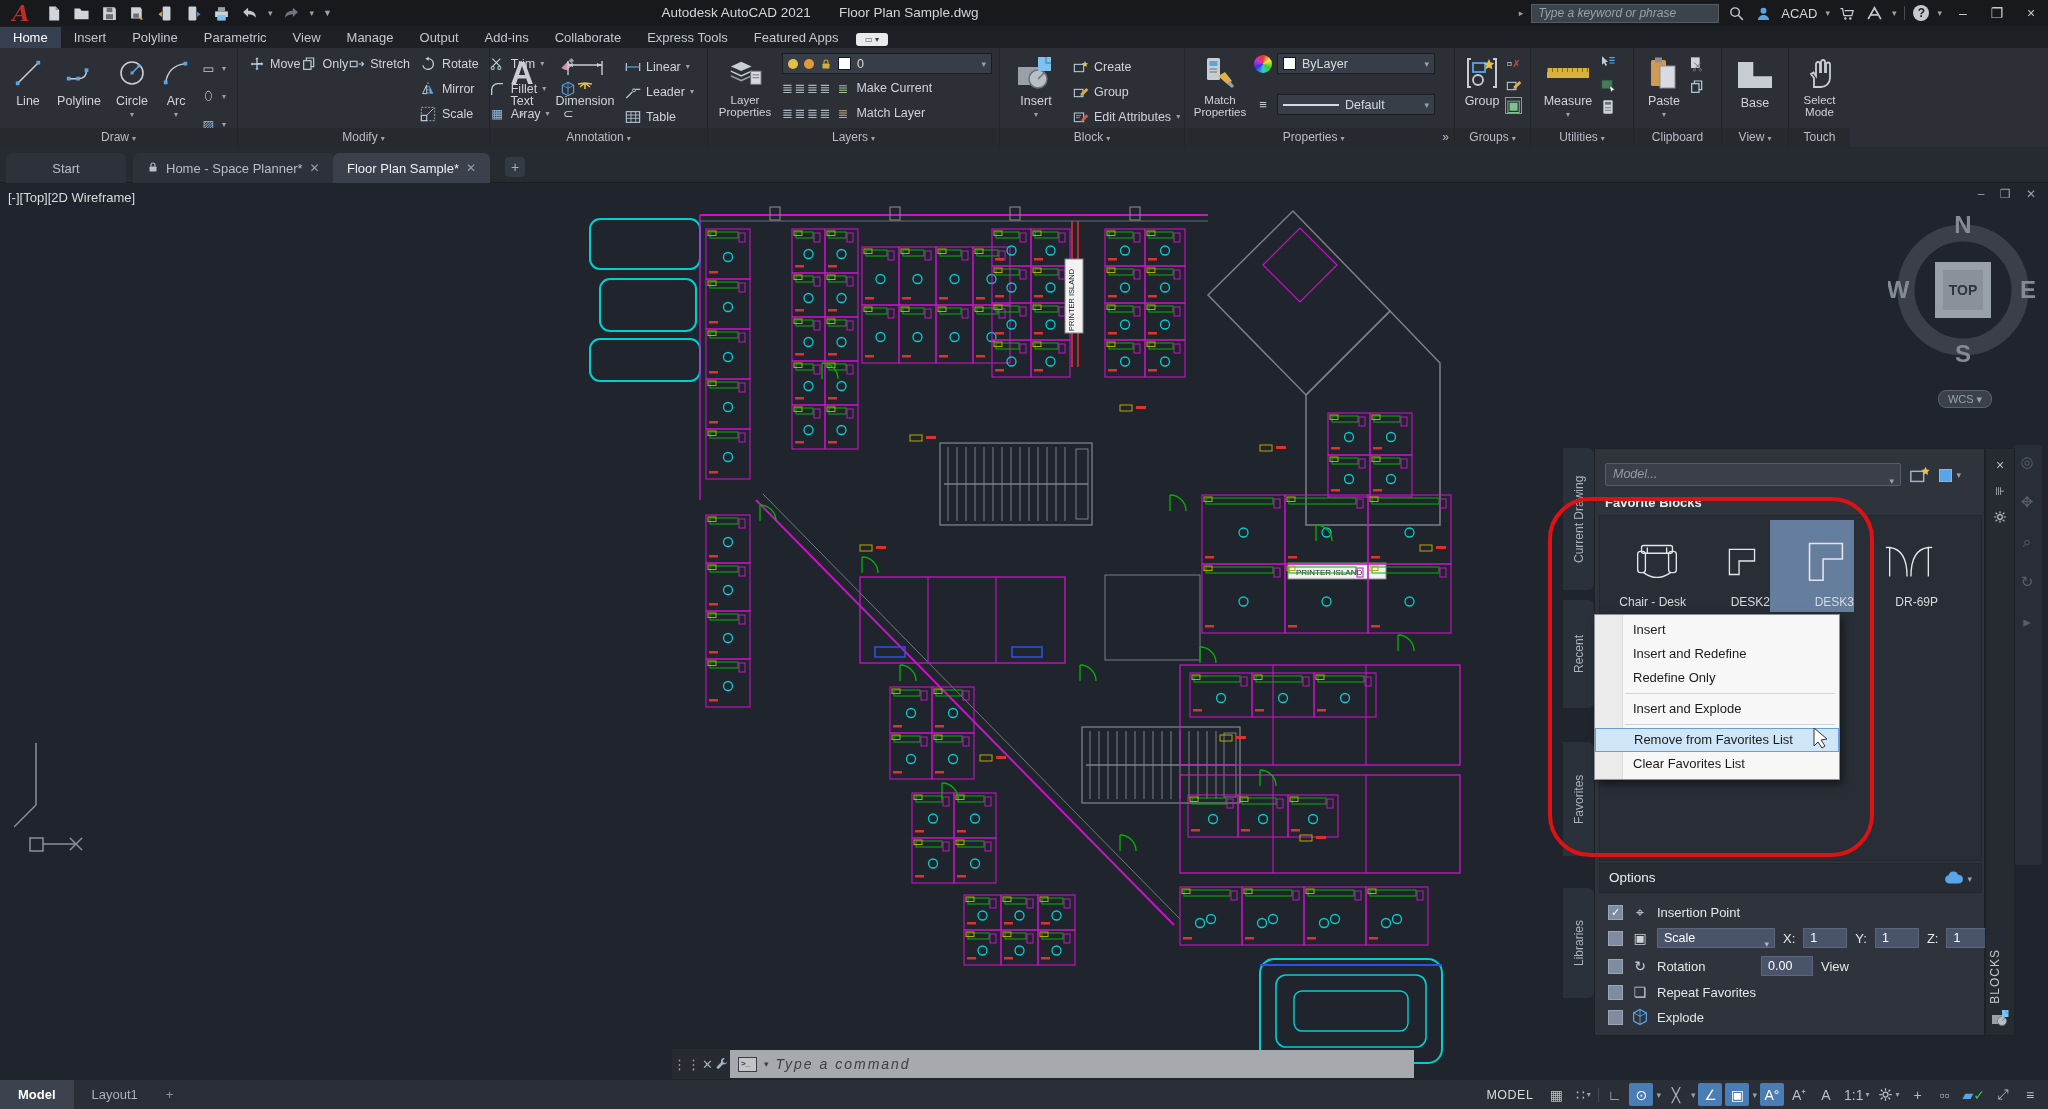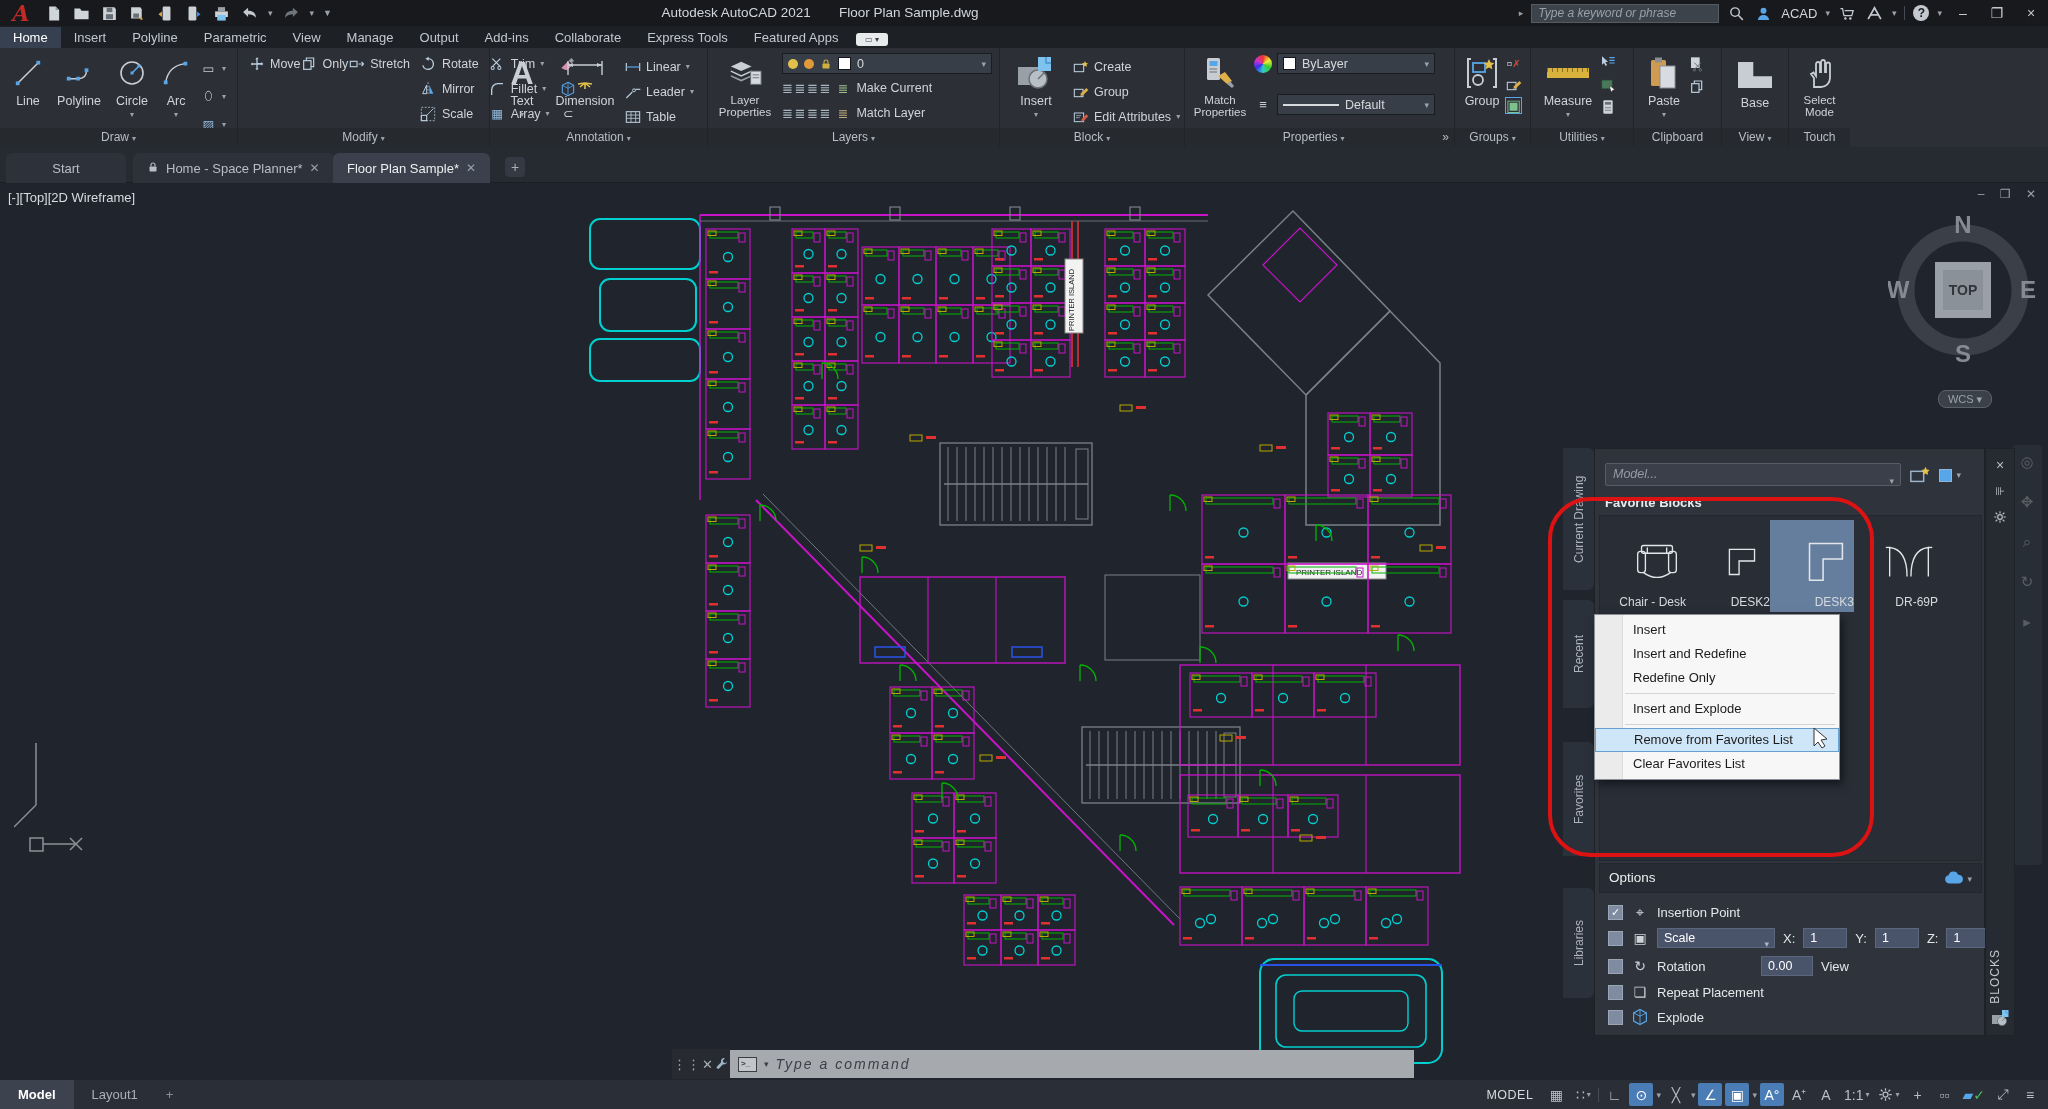--- a/index.html
+++ b/index.html
@@ -1486,21 +1486,21 @@
       <div class="orow" style="top:62px">
         <span class="chk"></span>
         <span class="oic">↻</span>
         <span style="width:96px">Rotation</span>
         <span class="oin" style="width:52px">0.00</span>
         <span>View</span>
       </div>
       <div class="orow" style="top:88px">
         <span class="chk"></span>
         <span class="oic">❏</span>
-        <span>Repeat Placement</span>
+        <span>Repeat Favorites</span>
       </div>
       <div class="orow" style="top:113px">
         <span class="chk"></span>
         <span class="oic">
             <svg viewBox="0 0 24 24">
               <path d="M12 2l8.5 4.5v11L12 22l-8.5-4.5v-11z" fill="none" stroke="#58a6e8" stroke-width="1.6"></path>
               <path d="M12 2v20M3.5 6.5L12 11l8.5-4.5" fill="none" stroke="#58a6e8" stroke-width="1.2"></path>
             </svg>
           </span>
         <span>Explode</span>

